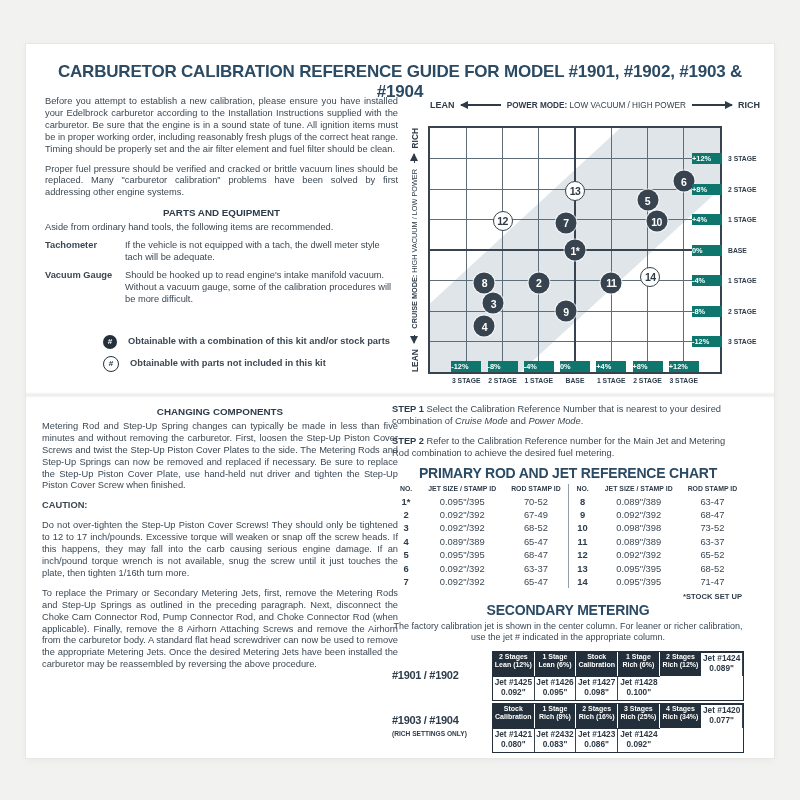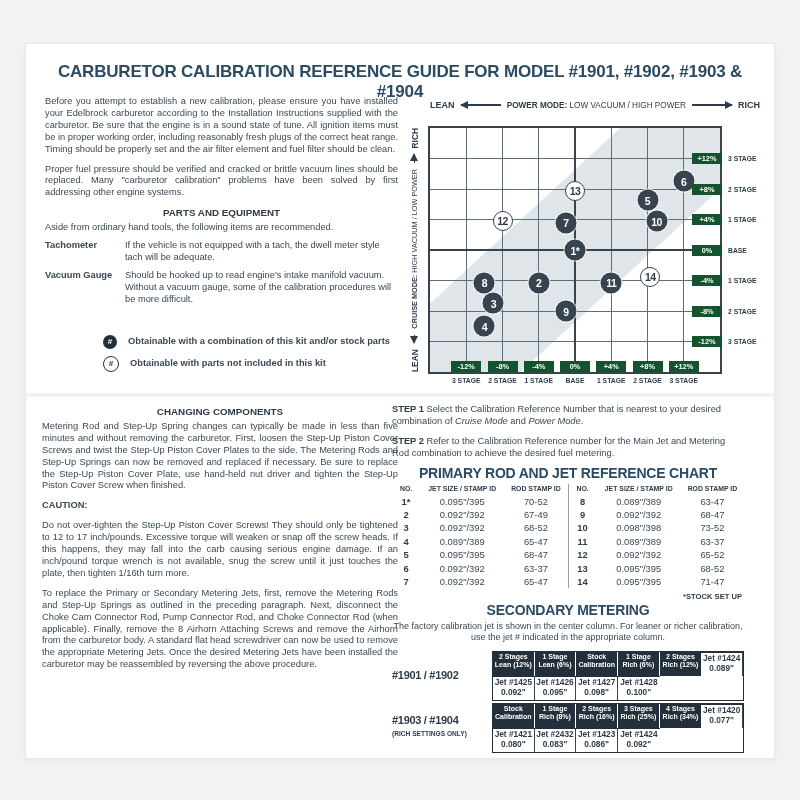--- a/index.html
+++ b/index.html
@@ -74,22 +74,22 @@
   .gl.heavy{background:#37434e;z-index:2;}
   .pt{
     position:absolute;width:21px;height:21px;border-radius:50%;z-index:3;
     display:flex;align-items:center;justify-content:center;
     font-weight:bold;font-size:10.5px;transform:translate(-50%,-50%);
     letter-spacing:-0.5px;
   }
   .pt.filled{background:#37434e;color:#fff;box-shadow:0 0 0 1px rgba(255,255,255,.7);}
   .pt.open{background:#fff;color:#2e3b47;border:1.8px solid #37434e;width:18px;height:18px;}
   .tickbox{
-    position:absolute;background:#14532d;color:#fff;z-index:4;
-    font-size:7.4px;font-weight:bold;width:30px;height:11px;line-height:11px;text-align:center;
+    position:absolute;background:#0f766e;color:#fff;z-index:4;
+    font-size:7.4px;font-weight:bold;width:30px;height:11px;line-height:11px;
   }
   .stage{
     position:absolute;font-size:6.8px;font-weight:bold;color:#2e3c4a;z-index:4;white-space:nowrap;
   }
   
   .ptable-wrap{display:flex;margin-top:2px;}
   .ptable-half{flex:1;}
   .ptable-half.right{border-left:1px solid #93a0aa;}
   table.ptable{border-collapse:collapse;width:100%;}
   table.ptable th{font-size:6.9px;font-weight:bold;color:#2e3c4a;padding:0 0 2px;text-align:center;line-height:9px;}

